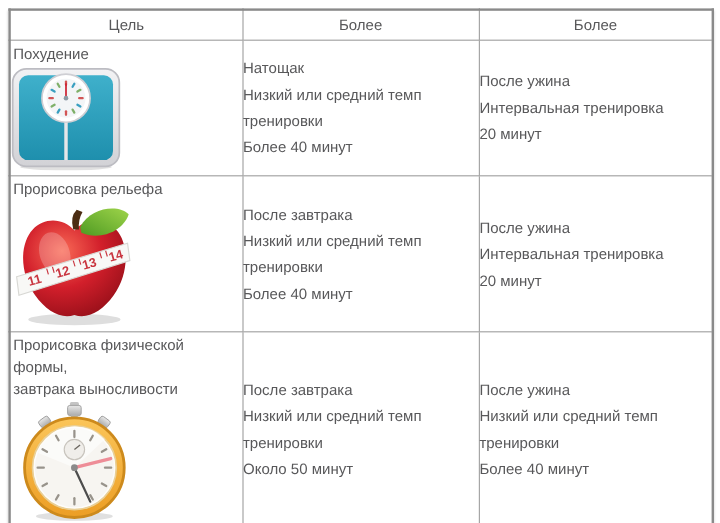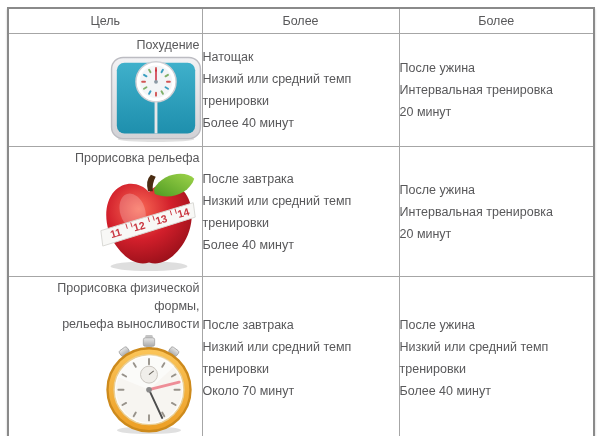--- a/index.html
+++ b/index.html
@@ -16,21 +16,21 @@
   }
   table.schedule th, table.schedule td{
     border:1px solid #a6a6a6;
     color:#58585a;
     font-size:12.5px;font-weight:400;
     padding:0;
   }
   col.c1{width:194px;} col.c2{width:197px;} col.c3{width:195px;}
   thead th{height:24px;text-align:center;vertical-align:middle;}
   tr.r1{height:113px;} tr.r2{height:97px;} tr.r3{height:147px;}
-  td.goal-cell{text-align:right;vertical-align:top;padding-top:5px;}
+  td.goal-cell{text-align:left;vertical-align:top;padding-top:5px;}
   .goal-label{line-height:18px;padding:2px 2px 0 2px;}
   .icon-box{margin-top:2px;}
   td.text-cell{vertical-align:middle;text-align:left;padding:4px 8px;}
   td.text-cell .cell-line{line-height:22px;}
 </style>
 </head>
 <body>
 
 <div class="table-wrap">
 <table class="schedule">
@@ -156,21 +156,21 @@
         <div class="cell-line">После ужина</div>
         <div class="cell-line">Интервальная тренировка</div>
         <div class="cell-line">20 минут</div>
       </td>
     </tr>
 
     <tr class="r3">
       <td class="goal-cell">
         <div class="goal-label">
           <div>Прорисовка физической формы,</div>
-          <div>рельефа выносливости</div>
+          <div>завтрака выносливости</div>
         </div>
         <div class="icon-box">
           <svg width="106" height="100" viewBox="0 0 112 106">
             <defs>
               <linearGradient id="orange" x1="0" y1="0" x2="0" y2="1">
                 <stop offset="0" stop-color="#fbc559"></stop>
                     <stop offset="1" stop-color="#ec9e25"></stop>
               </linearGradient>
               <linearGradient id="silver2" x1="0" y1="0" x2="0" y2="1">
                 <stop offset="0" stop-color="#e8e8e8"></stop>
@@ -209,21 +209,21 @@
             <line x1="56" y1="42" x2="61" y2="38" stroke="#6a665f" stroke-width="1.2"></line>
             <line x1="56" y1="58" x2="88" y2="50" stroke="#ee8d97" stroke-width="3" stroke-linecap="round"></line>
             <line x1="56" y1="58" x2="70" y2="88" stroke="#4d4d4d" stroke-width="2" stroke-linecap="round"></line>
             <circle cx="56" cy="58" r="3" fill="#8a8a8a"></circle>
           </svg>
         </div>
       </td>
       <td class="text-cell">
         <div class="cell-line">После завтрака</div>
         <div class="cell-line">Низкий или средний темп тренировки</div>
-        <div class="cell-line">Около 70 минут</div>
+        <div class="cell-line">Около 50 минут</div>
       </td>
       <td class="text-cell">
         <div class="cell-line">После ужина</div>
         <div class="cell-line">Низкий или средний темп тренировки</div>
         <div class="cell-line">Более 40 минут</div>
       </td>
     </tr>
 
   </tbody>
 </table>

